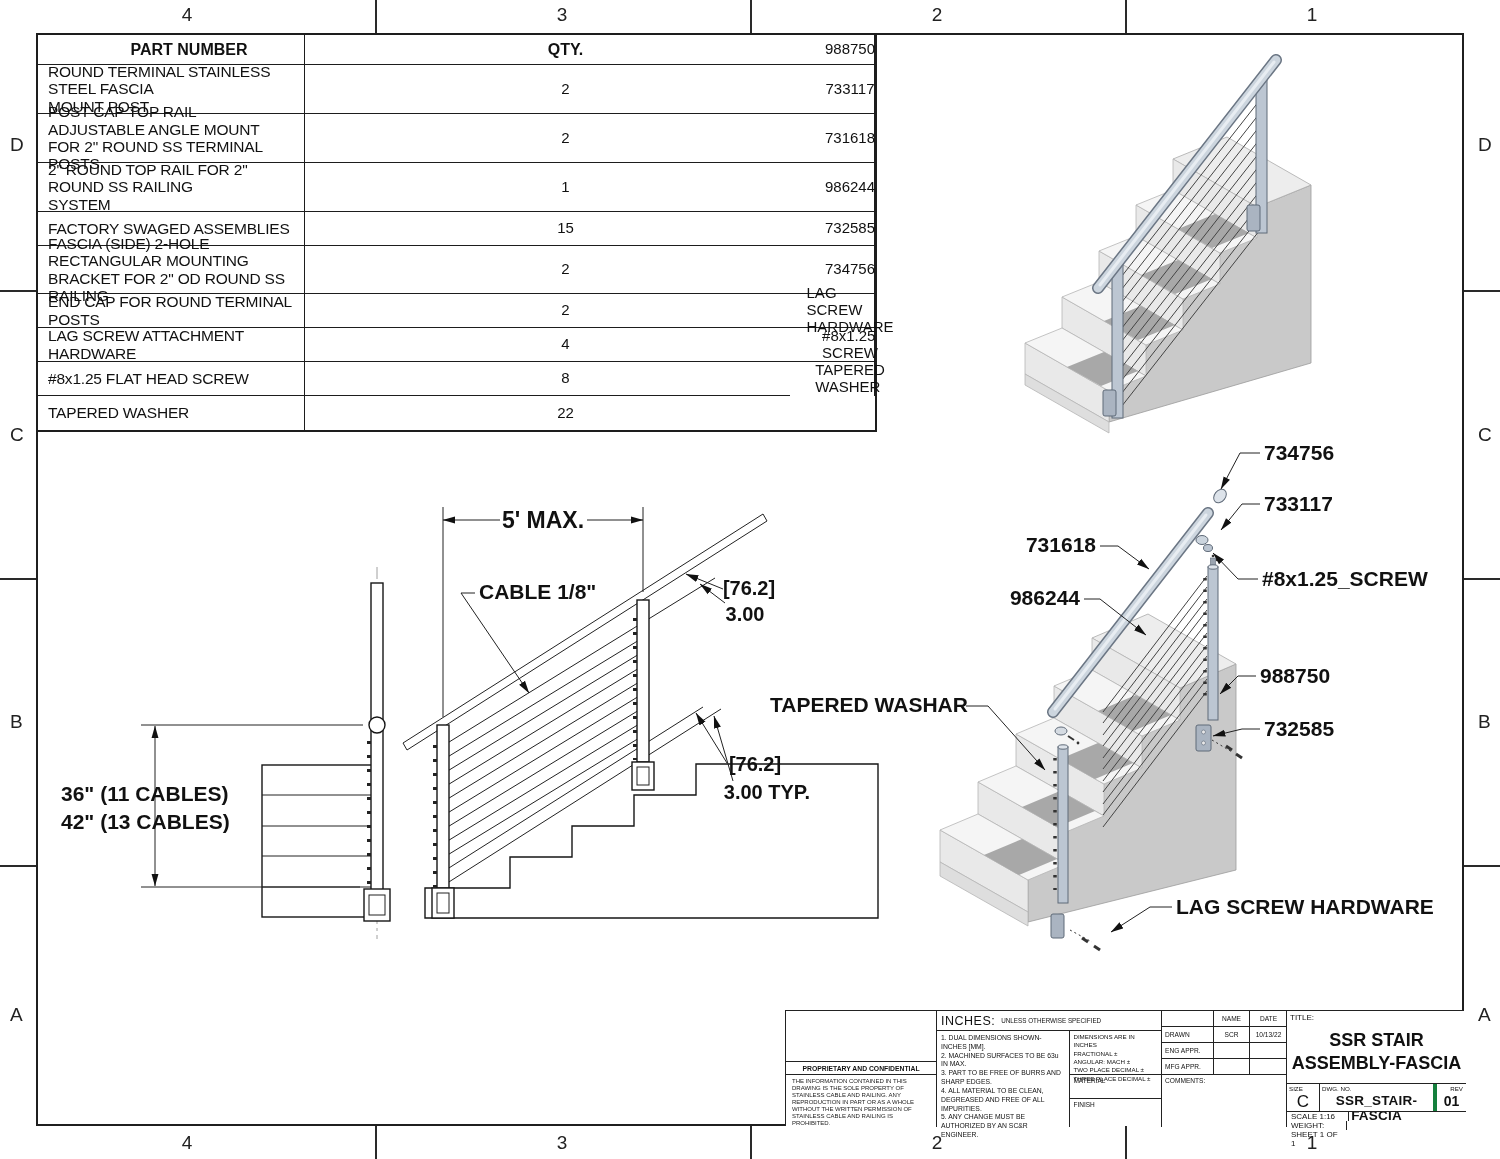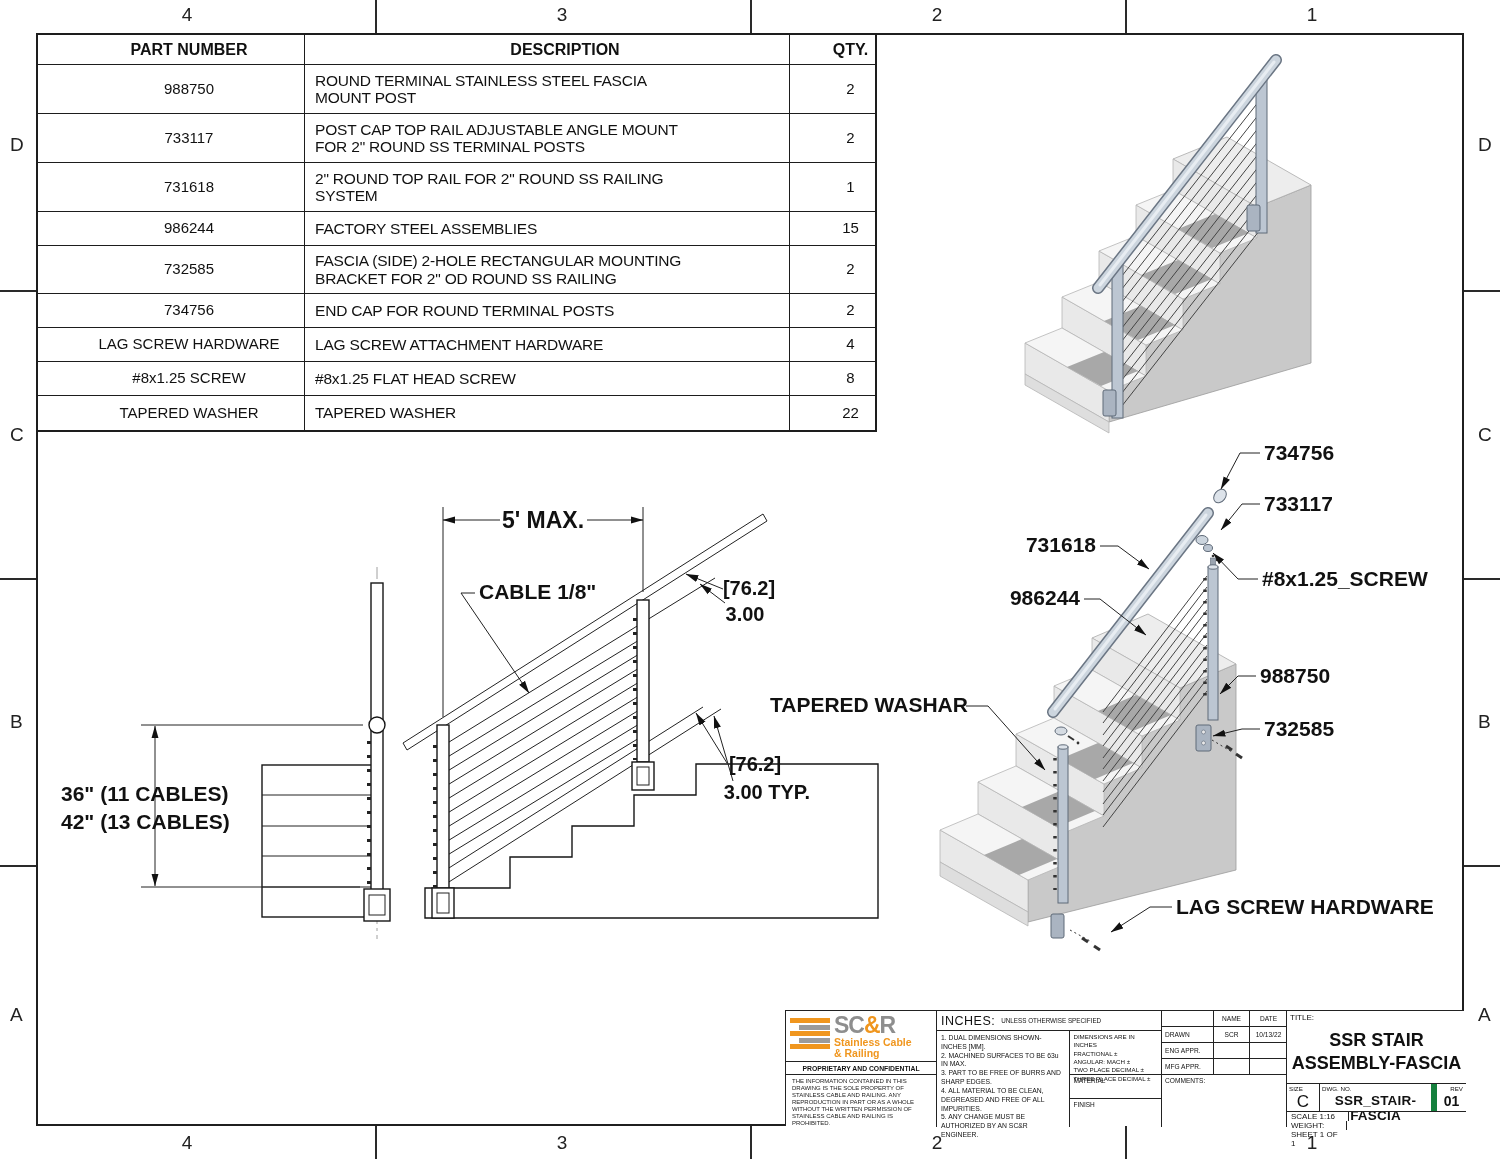--- a/index.html
+++ b/index.html
@@ -58,21 +58,21 @@
   .ap-cell{border-right:1px solid #222;border-bottom:1px solid #222;font-size:6.6px;display:flex;align-items:center;padding:0 3px;box-sizing:border-box;}
   .ap-cell.ctr{justify-content:center;padding:0;}
   .ap-cell.noR{border-right:none;}
   .ap-comments{grid-column:1 / span 3;border-bottom:none;align-items:flex-start;padding-top:2px;}
   .title-box{left:500px;width:179px;border-left:1.5px solid #222;}
   .title-label{position:absolute;left:3px;top:2px;font-size:8px;}
   .title-text{position:absolute;left:0;top:18px;width:179px;text-align:center;font-weight:700;font-size:18px;line-height:1.25;}
   .tb-row1{position:absolute;left:0;bottom:16px;width:179px;height:28px;border-top:1px solid #222;display:flex;box-sizing:border-box;}
   .tb-row2{position:absolute;left:0;bottom:0;width:179px;height:16px;border-top:1px solid #222;display:flex;box-sizing:border-box;flex-direction:column;}
   .sz-cell{width:33px;border-right:1px solid #222;box-sizing:border-box;position:relative;}
-  .dwg-cell{width:117px;border-right:6px solid #15803d;box-sizing:border-box;position:relative;}
+  .dwg-cell{width:117px;border-right:4px solid #15803d;box-sizing:border-box;position:relative;}
   .rev-cell{width:29px;position:relative;}
   .mini-label{position:absolute;left:2px;top:1px;font-size:6.2px;}
   .mini-label.r{left:auto;right:3px;}
   .big-val{position:absolute;left:0;right:0;top:8px;text-align:center;font-size:17px;font-weight:400;}
   .dwg-val{position:absolute;left:0;right:0;top:9px;text-align:center;font-size:13.5px;font-weight:600;letter-spacing:0.2px;}
   .rev-val{position:absolute;left:0;right:0;top:9px;text-align:center;font-size:14px;font-weight:700;}
   .r2-cell{font-size:8px;display:flex;align-items:center;padding:0 4px;box-sizing:border-box;}
 </style>
 </head>
 <body>
@@ -106,40 +106,39 @@
   <div class="abs tickh" style="left:0;top:578px;width:36px;"></div>
   <div class="abs tickh" style="left:0;top:865px;width:36px;"></div>
   <div class="abs tickh" style="left:1464px;top:290px;width:36px;"></div>
   <div class="abs tickh" style="left:1464px;top:578px;width:36px;"></div>
   <div class="abs tickh" style="left:1464px;top:865px;width:36px;"></div>
 
   <div class="abs frame"></div>
 
   <div class="abs parts-table">
     <div class="pt-cell hdr">PART NUMBER</div>
-    <div class="pt-cell hdr">DESCRIPTION</div>
     <div class="pt-cell hdr c3">QTY.</div>
 
     <div class="pt-cell">988750</div>
     <div class="pt-cell desc">ROUND TERMINAL STAINLESS STEEL FASCIA
 MOUNT POST</div>
     <div class="pt-cell c3">2</div>
 
     <div class="pt-cell">733117</div>
     <div class="pt-cell desc">POST CAP TOP RAIL ADJUSTABLE ANGLE MOUNT
 FOR 2" ROUND SS TERMINAL POSTS</div>
     <div class="pt-cell c3">2</div>
 
     <div class="pt-cell">731618</div>
     <div class="pt-cell desc">2" ROUND TOP RAIL FOR 2" ROUND SS RAILING
 SYSTEM</div>
     <div class="pt-cell c3">1</div>
 
     <div class="pt-cell">986244</div>
-    <div class="pt-cell desc">FACTORY STEEL ASSEMBLIES</div>
+    <div class="pt-cell desc">FACTORY SWAGED ASSEMBLIES</div>
     <div class="pt-cell c3">15</div>
 
     <div class="pt-cell">732585</div>
     <div class="pt-cell desc">FASCIA (SIDE) 2-HOLE RECTANGULAR MOUNTING
 BRACKET FOR 2" OD ROUND SS RAILING</div>
     <div class="pt-cell c3">2</div>
 
     <div class="pt-cell">734756</div>
     <div class="pt-cell desc">END CAP FOR ROUND TERMINAL POSTS</div>
     <div class="pt-cell c3">2</div>
@@ -388,34 +387,20 @@
       <text x="30" y="272" font-size="21">TAPERED WASHAR</text>
 
       <path d="M432,467 L410,467 L371,492" class="thin" marker-end="url(#aX)"></path>
       <text x="436" y="474" font-size="21">LAG SCREW HARDWARE</text>
     </g>
   </svg>
 
   <div class="abs title-block">
 
     <div class="tb-sec logo-box">
-      <div class="logo-area">
-        <div class="logo-icon">
-          <div class="lbar" style="background:#F0961E;width:100%;"></div>
-          <div class="lbar" style="background:#9b9b9b;width:78%;margin-left:22%;"></div>
-          <div class="lbar" style="background:#F0961E;width:100%;"></div>
-          <div class="lbar" style="background:#9b9b9b;width:78%;margin-left:22%;"></div>
-          <div class="lbar" style="background:#F0961E;width:100%;"></div>
-        </div>
-        <div class="brand">
-          <div class="brand-main"><span style="color:#8e8e8e;">SC</span><span style="color:#F0961E;">&amp;</span><span style="color:#8e8e8e;">R</span></div>
-          <div class="brand-sub" style="color:#F0961E;">Stainless Cable</div>
-          <div class="brand-sub" style="color:#F0961E;">&amp; Railing</div>
-        </div>
-      </div>
       <div class="prop-strip">PROPRIETARY AND CONFIDENTIAL</div>
       <div class="fineprint">THE INFORMATION CONTAINED IN THIS DRAWING IS THE SOLE PROPERTY OF STAINLESS CABLE AND RAILING. ANY REPRODUCTION IN PART OR AS A WHOLE WITHOUT THE WRITTEN PERMISSION OF STAINLESS CABLE AND RAILING IS PROHIBITED.</div>
     </div>
 
     <div class="tb-sec notes-box">
       <div class="notes-hdr">
         <span class="notes-title">INCHES:</span>
         <span class="notes-sub">UNLESS OTHERWISE SPECIFIED</span>
       </div>
       <div class="notes-body">

